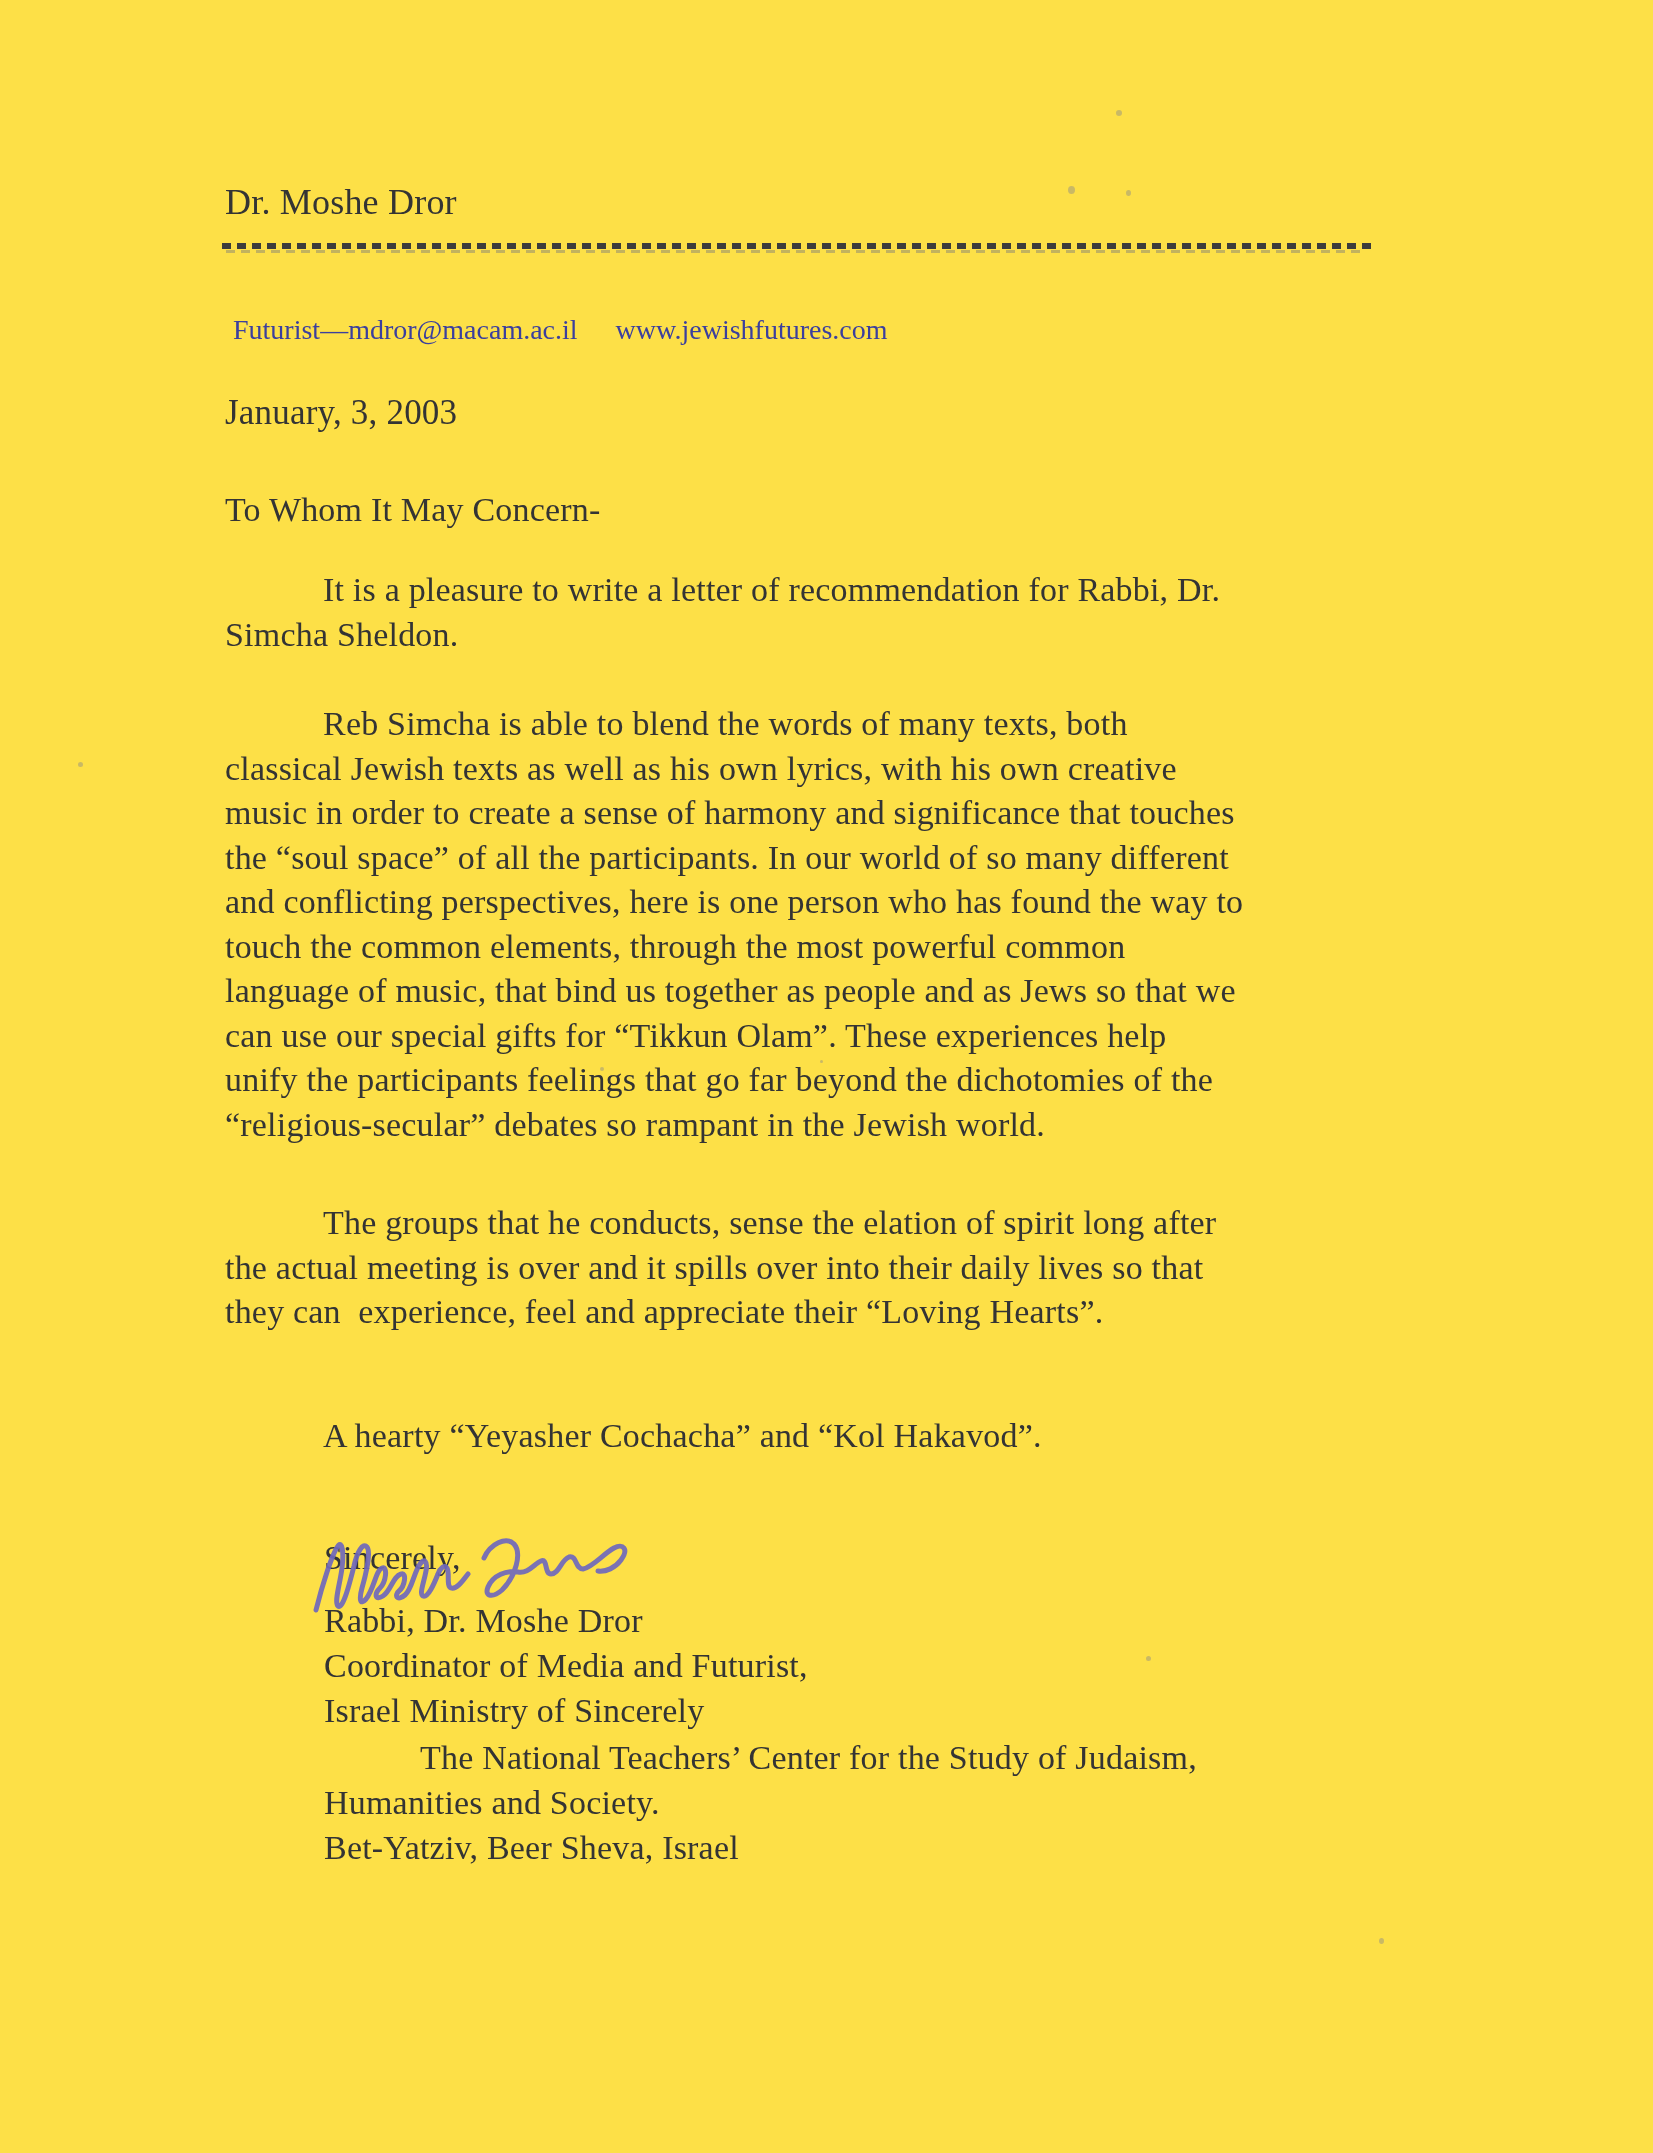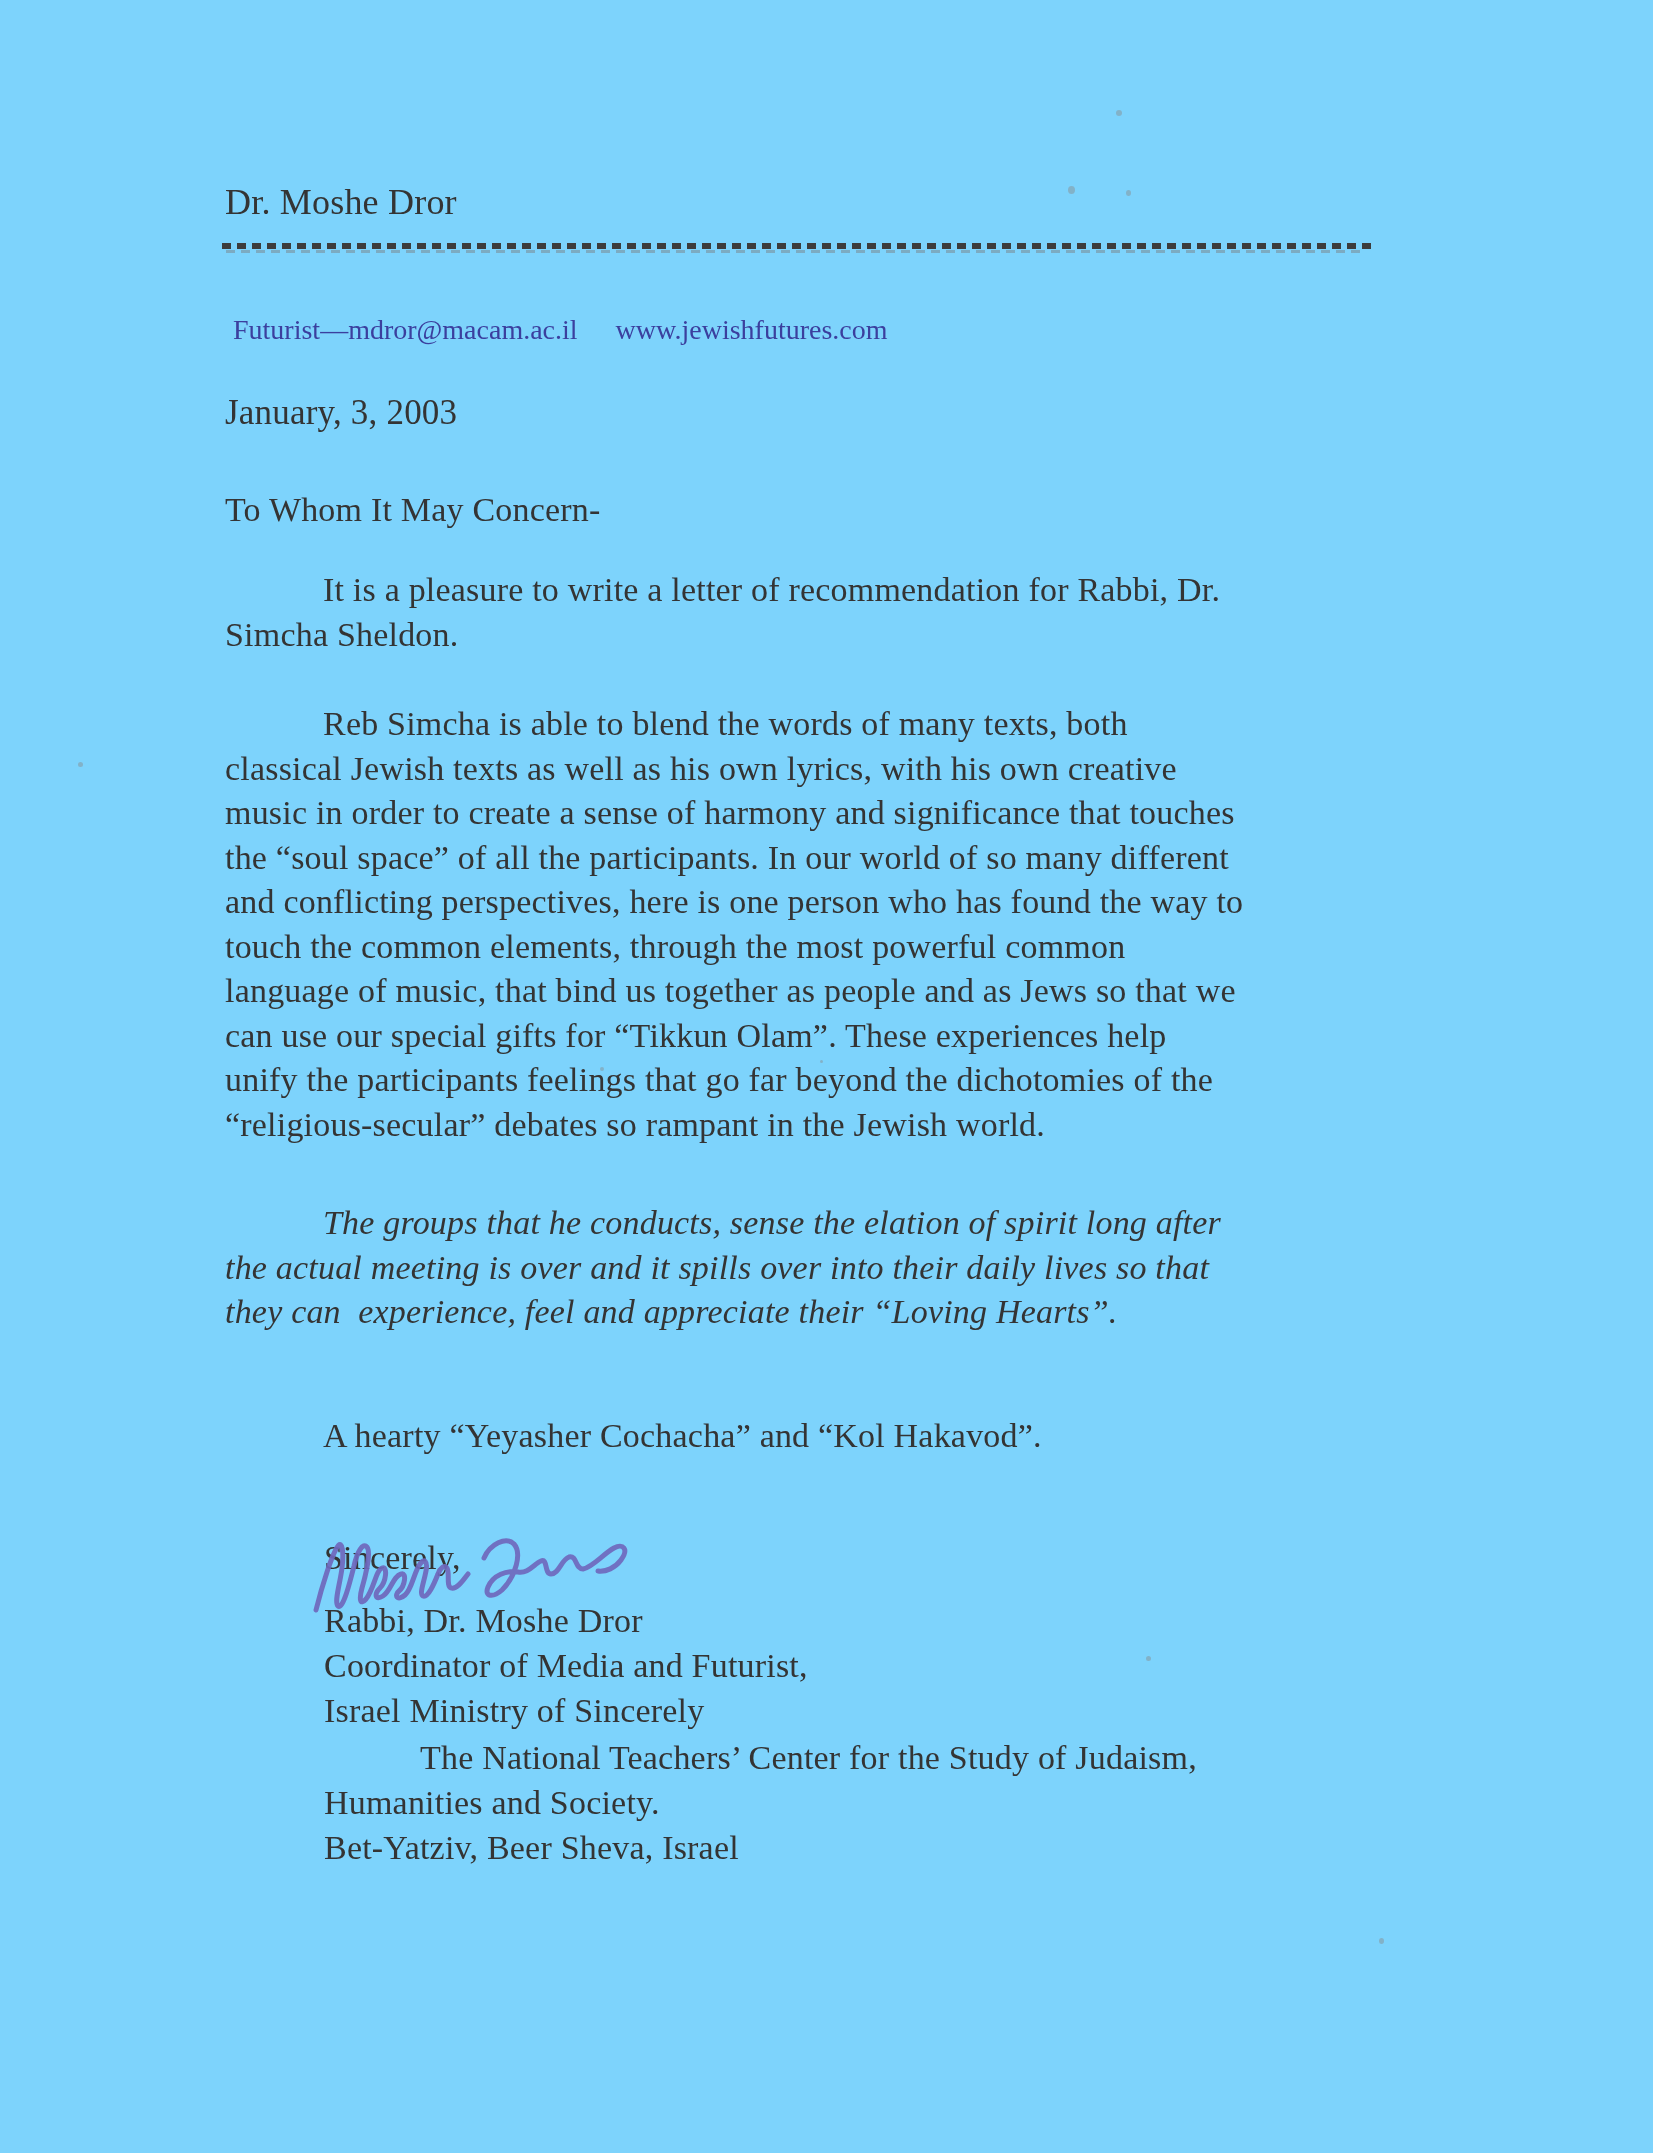--- a/index.html
+++ b/index.html
@@ -1,19 +1,19 @@
 <!DOCTYPE html>
 <html><head>
 <meta charset="utf-8">
 <style>
   html,body{margin:0;padding:0;background:#e8e8e8;}
   .page{
     position:relative;
     width:1653px;height:2153px;
-    background:#7dd3fc;
+    background:#fde047;
     font-family:"Liberation Serif","DejaVu Serif",serif;
     color:#343434;
     overflow:hidden;
   }
   .txt{
     position:absolute;
     white-space:pre;
     font-size:34px;
     line-height:44.5px;
     letter-spacing:0.2px;
@@ -70,21 +70,21 @@
 classical Jewish texts as well as his own lyrics, with his own creative
 music in order to create a sense of harmony and significance that touches
 the “soul space” of all the participants. In our world of so many different
 and conflicting perspectives, here is one person who has found the way to
 touch the common elements, through the most powerful common
 language of music, that bind us together as people and as Jews so that we
 can use our special gifts for “Tikkun Olam”. These experiences help
 unify the participants feelings that go far beyond the dichotomies of the
 “religious-secular” debates so rampant in the Jewish world.</div>
 
-  <div class="txt para" style="top:1201px;left:225px;width:1260px;font-style:italic;">The groups that he conducts, sense the elation of spirit long after
+  <div class="txt para" style="top:1201px;left:225px;width:1260px;">The groups that he conducts, sense the elation of spirit long after
 the actual meeting is over and it spills over into their daily lives so that
 they can  experience, feel and appreciate their “Loving Hearts”.</div>
 
   <div class="txt" style="top:1414px;left:323px;">A hearty “Yeyasher Cochacha” and “Kol Hakavod”.</div>
 
   <div class="txt" style="top:1512px;left:324px;margin-top:24px;">Sincerely,</div>
 
   <svg class="sig-svg" width="360" height="110" viewBox="0 0 360 110">
     <g fill="none" stroke="#6f68bd" stroke-width="5" stroke-linecap="round" stroke-linejoin="round" opacity="0.92">
       <path d="M8,86 C14,62 24,30 30,22 C34,16 36,28 34,44 C32,60 26,78 30,82 C35,86 42,58 46,42 C49,28 55,18 59,23 C63,28 58,50 54,64 C51,75 52,82 58,75 C66,65 68,46 74,44 C80,42 78,58 72,64 C66,70 67,77 75,72 C83,67 85,52 93,50 C99,48 97,62 91,67 C86,71 89,78 97,71 C104,65 106,48 112,40 C116,34 120,37 118,47 C116,58 111,70 115,72 C120,74 126,60 130,50 C132,44 137,40 139,44 C142,49 138,62 143,64 C149,66 156,55 160,50"></path>

